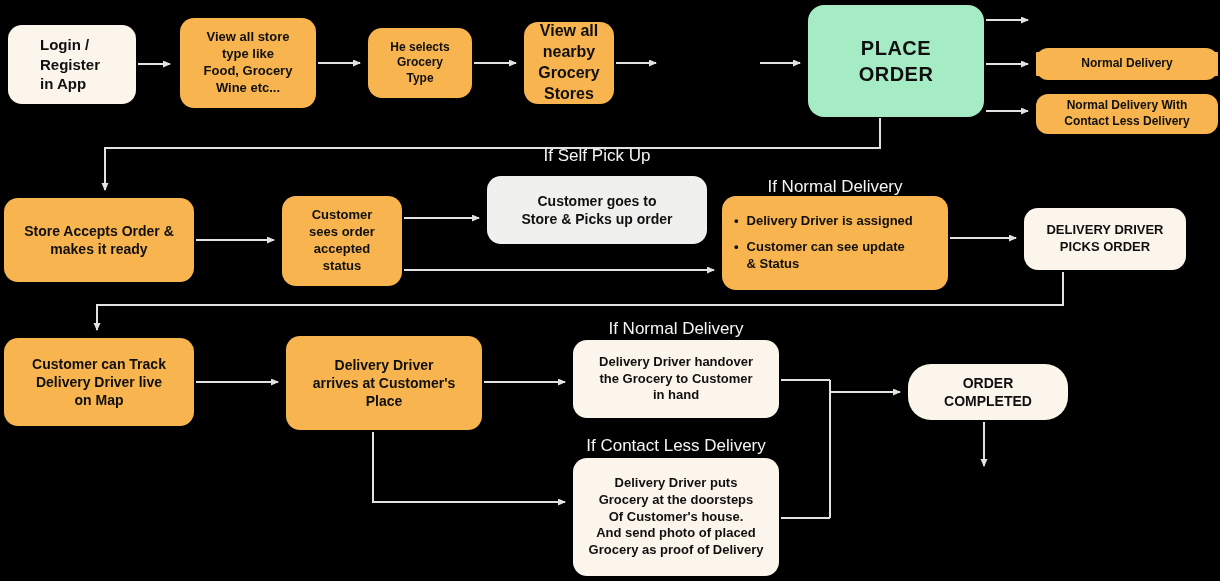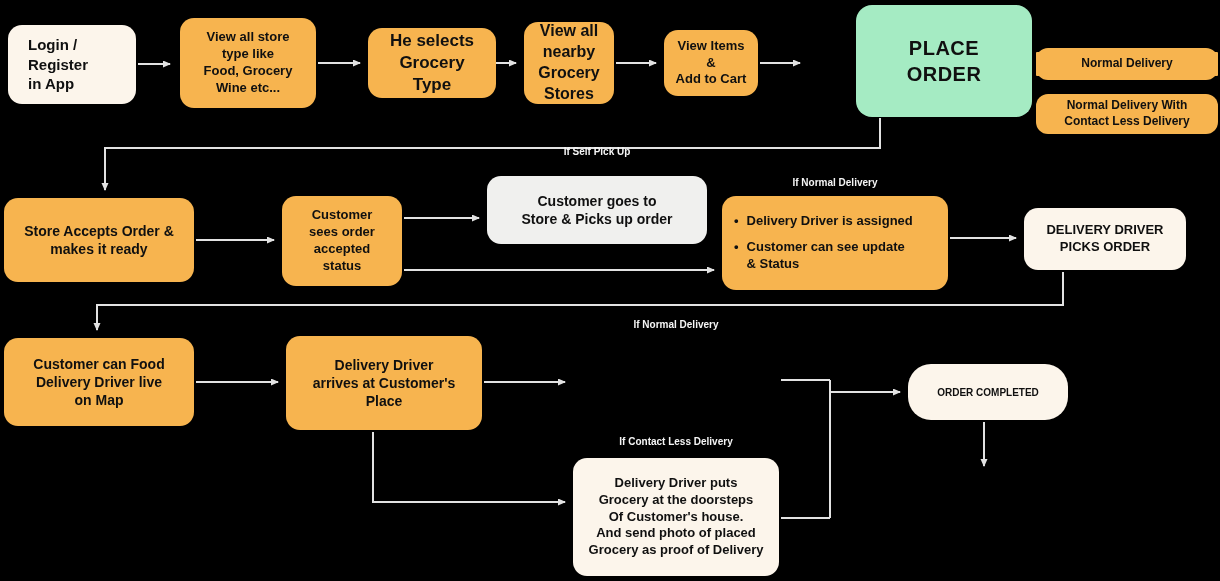--- a/index.html
+++ b/index.html
@@ -19,22 +19,22 @@
   .arrows path{stroke:var(--arrow);stroke-width:2;fill:none;}
   .node{
     position:absolute;display:flex;align-items:center;justify-content:center;
     text-align:center;white-space:pre-line;font-weight:bold;color:var(--text);
     border-radius:14px;line-height:1.3;box-sizing:border-box;padding:6px 10px;
   }
   .orange{background:var(--node-orange);}
   .green{background:var(--node-green);border-radius:16px;}
   .cream{background:var(--node-cream);}
   .grey{background:var(--node-grey);}
-  .place-order{word-spacing:10px;letter-spacing:.5px;margin-left:48px;}
-  .cond{position:absolute;color:var(--condition-label);font-weight:bold;font-size:10px;text-align:center;white-space:pre-line;}
+  .place-order{word-spacing:10px;letter-spacing:.5px;}
+  .cond{position:absolute;color:var(--condition-label);font-weight:normal;font-size:17px;text-align:center;white-space:pre-line;}
   .bullets{flex-direction:column;align-items:flex-start;justify-content:center;text-align:left;gap:9px;padding:10px 12px;}
   .bullet-item{display:flex;gap:8px;align-items:flex-start;}
   .bullet-item .dot{line-height:1.3;}
 </style>
 </head>
 <body>
 
 <div class="canvas">
 
   <svg class="arrows" viewBox="0 0 1220 581">
@@ -60,41 +60,38 @@
     <path d="M196 382 H278" marker-end="url(#ah)"></path>
     <path d="M484 382 H565" marker-end="url(#ah)"></path>
     <path d="M373 432 V502 H565" marker-end="url(#ah)"></path>
     <path d="M781 380 H830"></path>
     <path d="M781 518 H830"></path>
     <path d="M830 380 V518"></path>
     <path d="M830 392 H900" marker-end="url(#ah)"></path>
     <path d="M984 422 V466" marker-end="url(#ah)"></path>
   </svg>
 
-  <div class="node cream" style="left:8px;top:25px;width:128px;height:79px;font-size:15px;justify-content:flex-start;text-align:left;padding-left:20px;">Login /
+  <div class="node cream" style="left:8px;top:25px;width:128px;height:79px;font-size:15px;justify-content:flex-start;text-align:left;padding-left:32px;">Login /
 Register
 in App</div>
 
   <div class="node orange" style="left:180px;top:18px;width:136px;height:90px;font-size:13px;">View all store
 type like
 Food, Grocery
 Wine etc...</div>
 
-  <div class="node orange" style="left:368px;top:28px;width:128px;height:70px;font-size:17px;">He selects
+  <div class="node orange" style="left:368px;top:28px;width:104px;height:70px;font-size:12px;">He selects
 Grocery
 Type</div>
 
   <div class="node orange" style="left:524px;top:22px;width:90px;height:82px;font-size:16px;">View all
 nearby
 Grocery
 Stores</div>
 
-  <div class="node orange" style="left:664px;top:30px;width:94px;height:66px;font-size:13px;">View Items
-&amp;
-Add to Cart</div>
 
   <div class="node green place-order" style="left:808px;top:5px;width:176px;height:112px;font-size:20px;">PLACE ORDER</div>
 
   <div class="node orange" style="left:1036px;top:4px;width:182px;height:32px;font-size:12px;border-radius:12px;margin-top:44px;">Self Pick Up</div>
 
   <div class="node orange" style="left:1036px;top:52px;width:182px;height:24px;font-size:12px;border-radius:1px;">Normal Delivery</div>
 
   <div class="node orange" style="left:4px;top:198px;width:190px;height:84px;font-size:14px;">Store Accepts Order &amp;
 makes it ready</div>
 
@@ -121,35 +118,38 @@
     <div class="bullet-item">
       <span class="dot">•</span>
       <span>Customer can see update
 &amp; Status</span>
     </div>
   </div>
 
   <div class="node cream" style="left:1024px;top:208px;width:162px;height:62px;font-size:13px;">DELIVERY DRIVER
 PICKS ORDER</div>
 
-  <div class="node orange" style="left:4px;top:338px;width:190px;height:88px;font-size:14px;">Customer can Food
+  <div class="node orange" style="left:4px;top:338px;width:190px;height:88px;font-size:14px;">Customer can Track
 Delivery Driver live
 on Map</div>
 
   <div class="node orange" style="left:286px;top:336px;width:196px;height:94px;font-size:14px;">Delivery Driver
 arrives at Customer's
 Place</div>
 
   <div class="cond" style="left:573px;top:319px;width:206px;">If Normal Delivery</div>
 
+  <div class="node cream" style="left:573px;top:340px;width:206px;height:78px;font-size:13px;">Delivery Driver handover
+the Grocery to Customer
+in hand</div>
 
   <div class="cond" style="left:573px;top:436px;width:206px;">If Contact Less Delivery</div>
 
   <div class="node cream" style="left:573px;top:458px;width:206px;height:118px;font-size:13px;">Delivery Driver puts
 Grocery at the doorsteps
 Of Customer's house.
 And send photo of placed
 Grocery as proof of Delivery</div>
 
-  <div class="node cream" style="left:908px;top:364px;width:160px;height:56px;font-size:10px;border-radius:23px;">ORDER COMPLETED</div>
+  <div class="node cream" style="left:908px;top:364px;width:160px;height:56px;font-size:14px;border-radius:23px;">ORDER COMPLETED</div>
 
 
 </div>
 
 </body></html>

